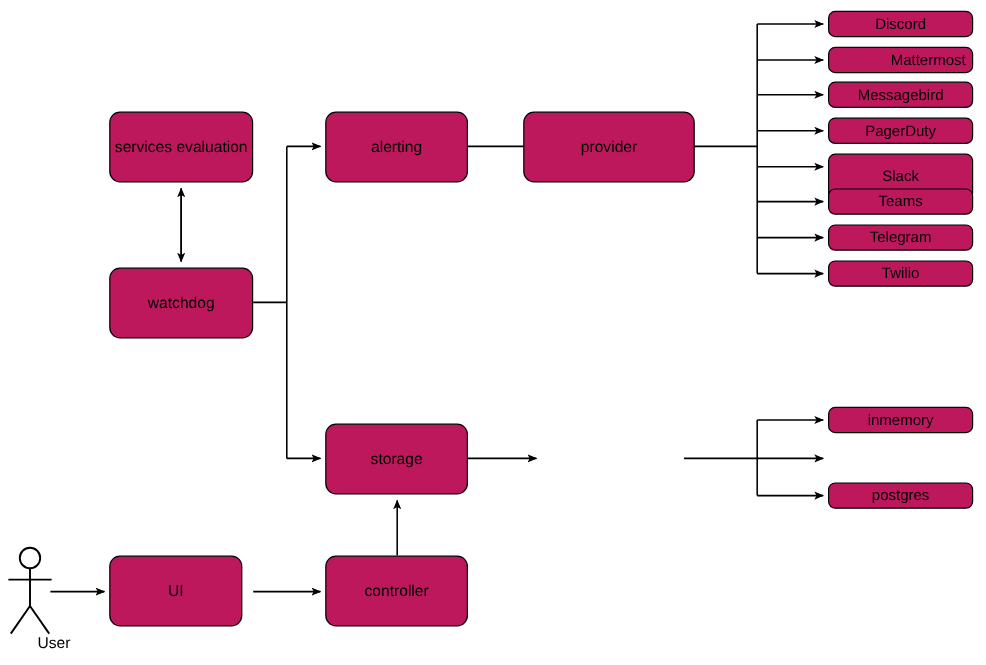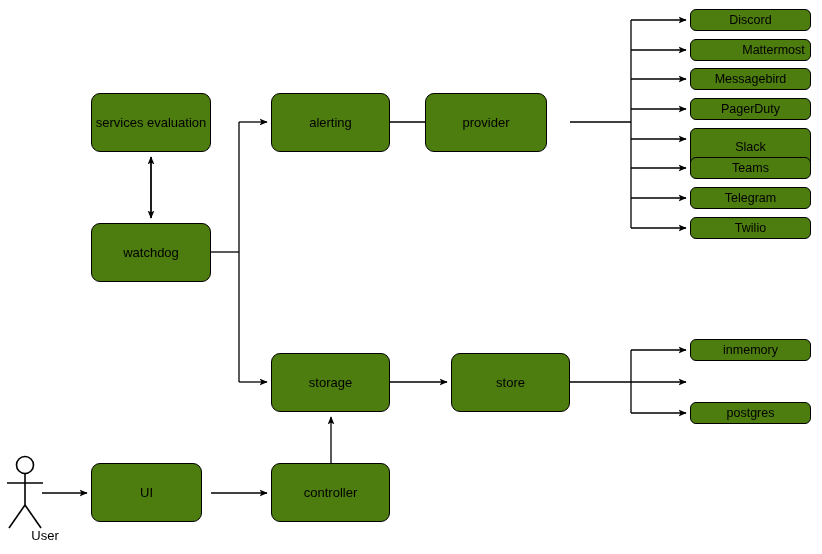--- a/index.html
+++ b/index.html
@@ -20,21 +20,21 @@
   #wires {
     position: absolute;
     left: 0;
     top: 0;
     width: 822px;
     height: 554px;
   }
   .node {
     position: absolute;
     box-sizing: border-box;
-    background: #4d7c0f;
+    background: #be185d;
     border: 1px solid #000000;
     border-radius: 9px;
     display: flex;
     align-items: center;
     justify-content: center;
     color: #000000;
     font-size: 13px;
     line-height: 1;
     text-align: center;
     z-index: 2;
@@ -115,25 +115,24 @@
   </svg>
 
   <div class="actor-label" style="left:0px; top:528px; width:50px;padding-left:20px;">User</div>
 
   <div class="node" style="left:91px; top:93px; width:120px; height:59px;">services evaluation</div>
 
   <div class="node" style="left:91px; top:223px; width:120px; height:59px;text-align:right;">watchdog</div>
 
   <div class="node" style="left:271px; top:93px; width:119px; height:59px;">alerting</div>
 
-  <div class="node" style="left:425px; top:93px; width:122px; height:59px;">provider</div>
+  <div class="node" style="left:436px; top:93px; width:143px; height:59px;">provider</div>
 
   <div class="node" style="left:271px; top:353px; width:119px; height:59px;">storage</div>
 
-  <div class="node" style="left:451px; top:353px; width:119px; height:59px;">store</div>
 
   <div class="node" style="left:91px; top:463px; width:111px; height:59px;">UI</div>
 
   <div class="node" style="left:271px; top:463px; width:119px; height:59px;">controller</div>
 
   <div class="node leaf" style="left:690px; top:9px; width:121px; height:22px;">Discord</div>
   <div class="node leaf" style="left:690px; top:39px; width:121px; height:22px;padding-left:46px;">Mattermost</div>
   <div class="node leaf" style="left:690px; top:68px; width:121px; height:22px;">Messagebird</div>
   <div class="node leaf" style="left:690px; top:98px; width:121px; height:22px;">PagerDuty</div>
   <div class="node leaf" style="left:690px; top:128px; width:121px; height:39px;">Slack</div>

